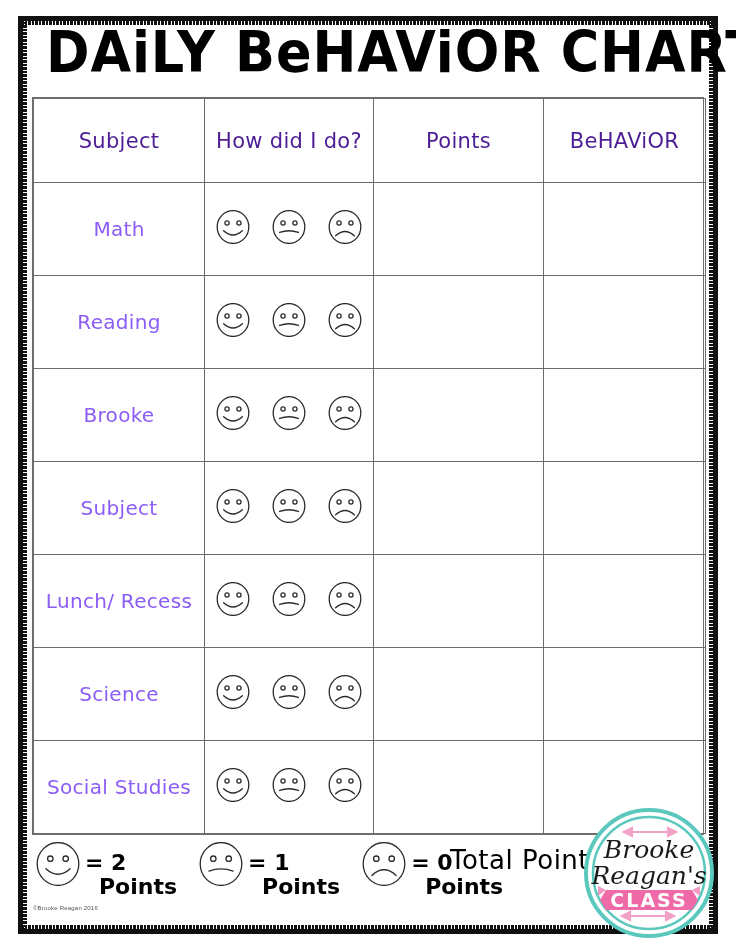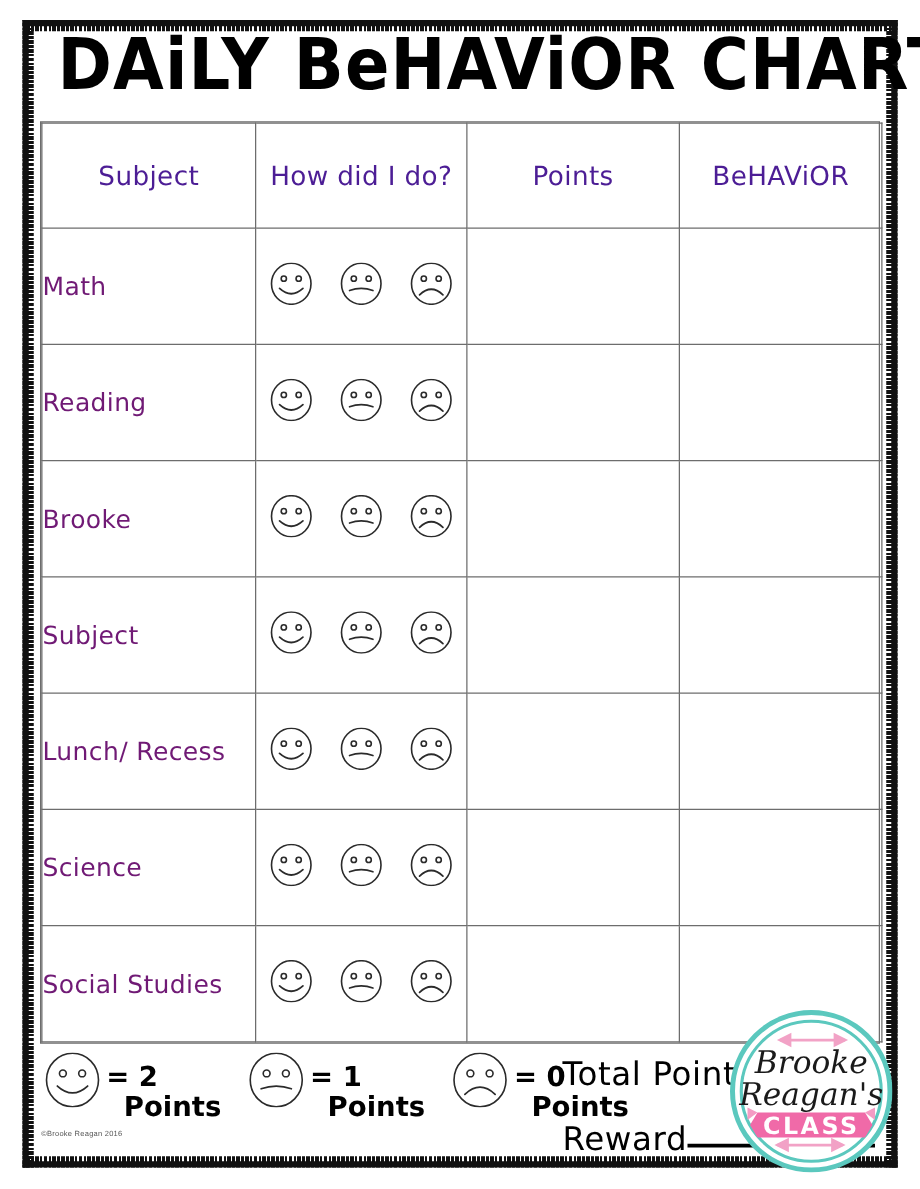--- a/index.html
+++ b/index.html
@@ -124,24 +124,24 @@
     font-size: 21px;
     color: #4c1d95;
     font-family: "DejaVu Sans", sans-serif;
     letter-spacing: 0.3px;
   }
 
   tbody tr { height: 93px; }
 
   td.subject {
     font-size: 20px;
-    color: #701a75;
+    color: #8b5cf6;
     font-family: "DejaVu Sans", sans-serif;
     padding-left: 16px;
-    text-align: left;
+    text-align: center;
     letter-spacing: 0.3px;
   }
   td.faces { text-align: center; }
   td.blank { }
 
   .face-row {
     display: flex;
     justify-content: center;
     align-items: center;
     gap: 22px;
@@ -463,23 +463,20 @@
         <span class="legend-text"><span class="eq">= 0</span><span class="pts">Points</span></span>
       </div>
     </div>
 
   <div class="copyright">©Brooke Reagan 2016</div>
 
   <div class="totals">
     <div class="line">
       <span>Total Points</span>
     </div>
-    <div class="line">
-      <span>Reward</span><span class="rule"></span>
-    </div>
   </div>
 
   <div class="logo">
     <svg viewBox="0 0 130 130" width="130" height="130">
       <circle cx="65" cy="65" r="63" fill="#ffffff" stroke="#5BC8BE" stroke-width="4"></circle>
       <circle cx="65" cy="65" r="56" fill="#ffffff" stroke="#5BC8BE" stroke-width="2.5"></circle>
 
       <g stroke="#F2A2C6" stroke-width="2.2" fill="#F2A2C6">
         <line x1="40" y1="24" x2="92" y2="24"></line>
         <polygon points="40,24 48,20 48,28"></polygon>

